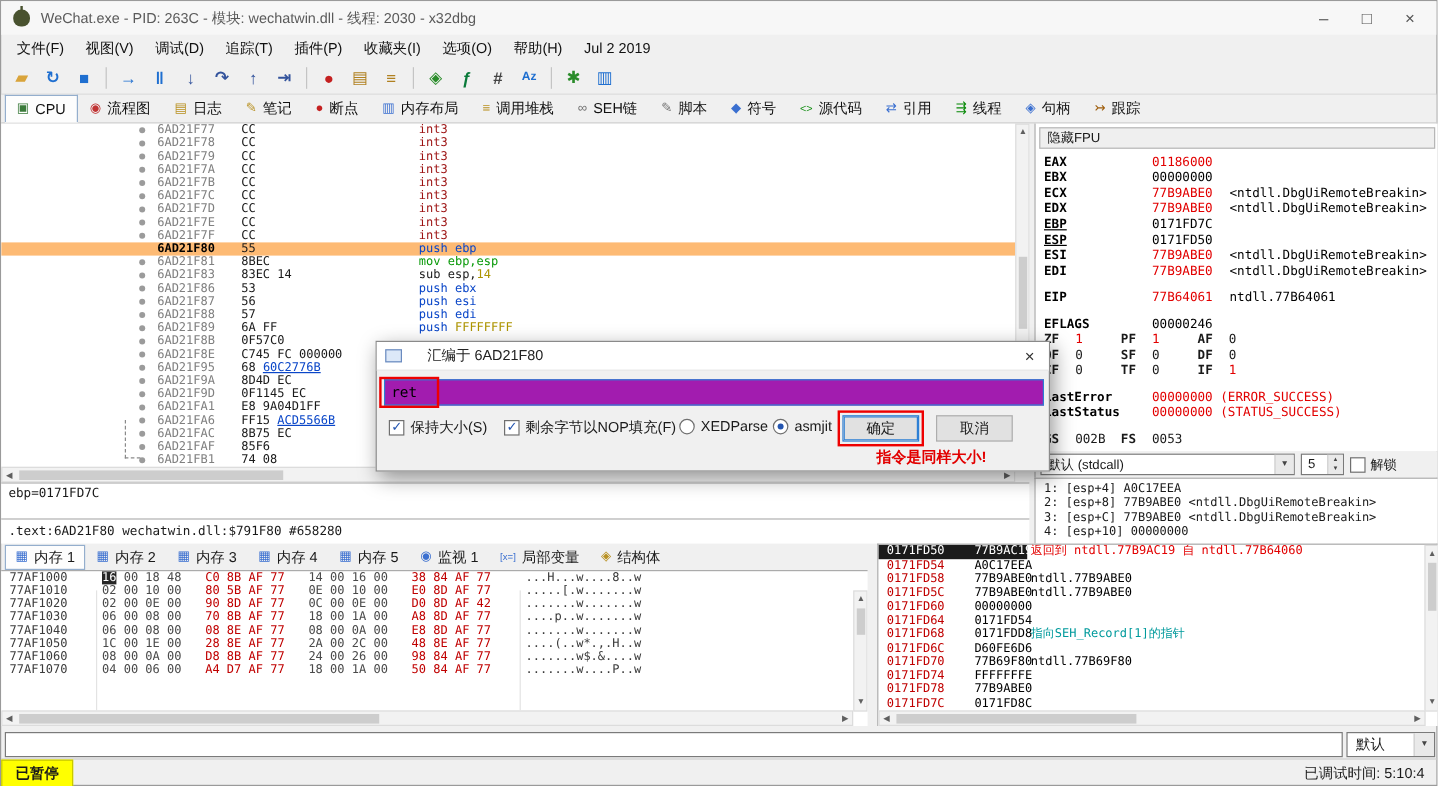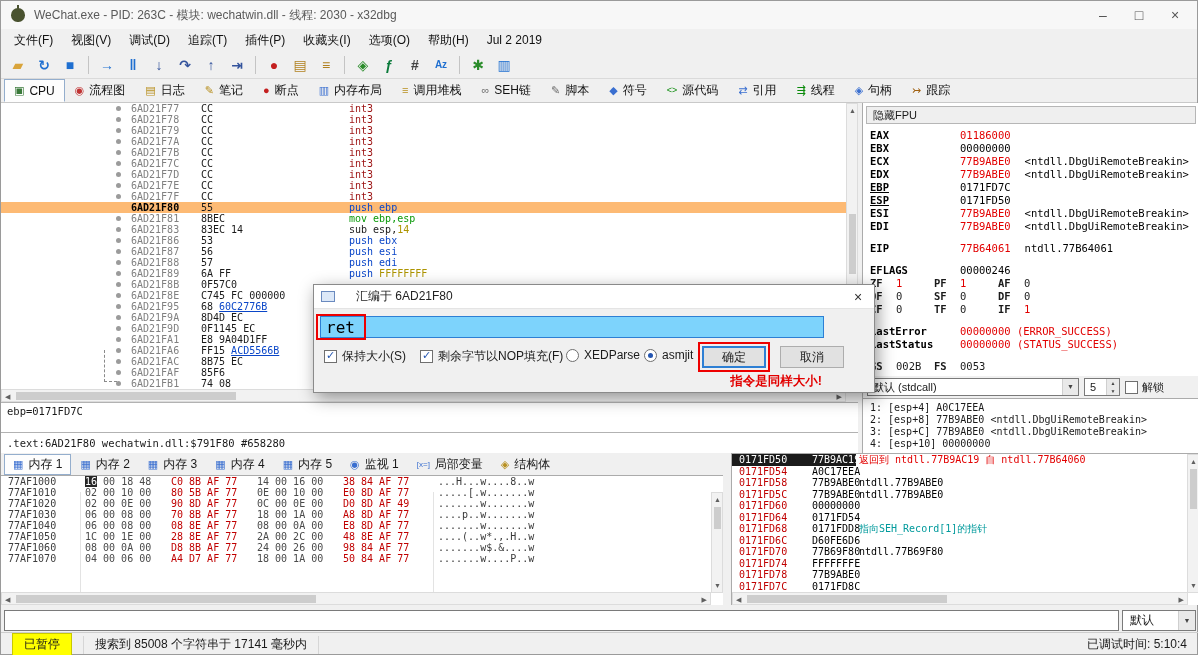--- a/index.html
+++ b/index.html
@@ -97,29 +97,29 @@
 .sc{position:absolute;left:127px;color:#000}
 .sr.sel .sa2,.sr.sel .sv{color:#fff}
 .sc.red{color:#e20000}.sc.teal{color:#009a9c}
 
 .cmdbar{position:absolute;left:0;top:607px;width:1198px;height:24px;display:flex;align-items:center;gap:3px;padding:0 3px}
 .cmdinput{flex:1;height:21px;border:1px solid #7a7a7a;background:#fff;font-size:12px;padding:0 5px;font-family:"DejaVu Sans Mono",monospace}
 .cmddrop{width:74px;height:21px;background:#fff;border:1px solid #7a7a7a;display:flex;align-items:center;font-size:12px;padding-left:7px;position:relative}
 .cmddrop .ca{position:absolute;right:0;top:0;width:17px;height:100%;border-left:1px solid #cfcfcf;background:#e9e9e9;font-size:7px;color:#444;text-align:center;line-height:19px}
 
 .statusbar{position:absolute;left:0;top:631px;width:1198px;height:24px;border-top:1px solid #cdcdcd;display:flex;align-items:center}
-.paused{background:#ffff00;border:1px solid #c9c900;padding:2px 11px;margin:0 11px;font-weight:normal}
+.paused{background:#ffff00;border:1px solid #c9c900;padding:2px 11px;margin:0 0;font-weight:bold}
 .sbmsg{padding:0 11px;height:18px;display:flex;align-items:center;border-left:1px solid #d6d6d6;border-right:1px solid #d6d6d6}
 .sbtime{margin-left:auto;padding-right:12px}
 
 .dialog{position:absolute;left:312px;top:283px;width:562px;height:109px;background:#f0f0f0;border:1px solid #8a8a8a;box-shadow:3px 5px 16px rgba(0,0,0,.4);z-index:10}
 .dtitle{height:24px;background:#fff;display:flex;align-items:center;gap:21px;padding-left:7px;border-bottom:1px solid #e4e4e4;font-size:12px;color:#222}
 .dico{width:14px;height:11px;border:1px solid #6a8abf;background:#dce8f8}
 .dclose{margin-left:auto;width:32px;height:100%;display:flex;align-items:center;justify-content:center;font-size:14px;color:#333}
-.dinput{position:absolute;left:6px;top:31px;width:504px;height:22px;border:1px solid #2d7fd4;background:#7dd3fc;font-size:16px;padding:0 5px;font-family:"DejaVu Sans Mono",monospace}
+.dinput{position:absolute;left:6px;top:31px;width:550px;height:22px;border:1px solid #2d7fd4;background:#a21caf;font-size:12px;padding:0 5px;font-family:"DejaVu Sans Mono",monospace}
 .dgrp{position:absolute;top:63px;display:flex;align-items:center;gap:5px;font-size:12px;white-space:nowrap}
 .rb{width:13px;height:13px;border:1px solid #6f6f6f;border-radius:50%;background:#fff;position:relative;display:inline-block}
 .rb.on::after{content:"";position:absolute;left:3px;top:3px;width:5px;height:5px;border-radius:50%;background:#2455b0}
 .dbtn{position:absolute;top:61px;width:64px;height:22px;background:#e1e1e1;border:1px solid #adadad;display:flex;align-items:center;justify-content:center;font-size:12px}
 .dbtn.ok{left:388px;border-color:#2d7fd4;box-shadow:inset 0 0 0 1px #2d7fd4}
 .dbtn.cancel{left:466px}
 .dstatus{position:absolute;left:0;top:88px;width:508px;text-align:right;color:#e20000;font-weight:bold;font-size:12.5px}
 .redbox{position:absolute;border:2px solid #ee0000;z-index:11;background:transparent}
 </style>
 </head>
@@ -363,21 +363,21 @@
       <span class="btab">
         <span class="tic" style="color: rgb(184, 144, 32);">◈</span>
         <span>结构体</span>
       </span>
     </div>
 
   <div class="dump">
     <div>
         <div class="mr"><span class="ma">77AF1000</span><span class="mh"><span class="mg"><span class="bsel">16</span><span> 00 18 48</span></span><span class="mg ptr">C0 8B AF 77</span><span class="mg">14 00 16 00</span><span class="mg ptr">38 84 AF 77</span></span><span class="mascii">...H...w....8..w</span></div>
         <div class="mr"><span class="ma">77AF1010</span><span class="mh"><span class="mg">02 00 10 00</span><span class="mg ptr">80 5B AF 77</span><span class="mg">0E 00 10 00</span><span class="mg ptr">E0 8D AF 77</span></span><span class="mascii">.....[.w.......w</span></div>
-        <div class="mr"><span class="ma">77AF1020</span><span class="mh"><span class="mg">02 00 0E 00</span><span class="mg ptr">90 8D AF 77</span><span class="mg">0C 00 0E 00</span><span class="mg ptr">D0 8D AF 49</span></span><span class="mascii">.......w.......w</span></div>
+        <div class="mr"><span class="ma">77AF1020</span><span class="mh"><span class="mg">02 00 0E 00</span><span class="mg ptr">90 8D AF 77</span><span class="mg">0C 00 0E 00</span><span class="mg ptr">D0 8D AF 42</span></span><span class="mascii">.......w.......w</span></div>
         <div class="mr"><span class="ma">77AF1030</span><span class="mh"><span class="mg">06 00 08 00</span><span class="mg ptr">70 8B AF 77</span><span class="mg">18 00 1A 00</span><span class="mg ptr">A8 8D AF 77</span></span><span class="mascii">....p..w.......w</span></div>
         <div class="mr"><span class="ma">77AF1040</span><span class="mh"><span class="mg">06 00 08 00</span><span class="mg ptr">08 8E AF 77</span><span class="mg">08 00 0A 00</span><span class="mg ptr">E8 8D AF 77</span></span><span class="mascii">.......w.......w</span></div>
         <div class="mr"><span class="ma">77AF1050</span><span class="mh"><span class="mg">1C 00 1E 00</span><span class="mg ptr">28 8E AF 77</span><span class="mg">2A 00 2C 00</span><span class="mg ptr">48 8E AF 77</span></span><span class="mascii">....(..w*.,.H..w</span></div>
         <div class="mr"><span class="ma">77AF1060</span><span class="mh"><span class="mg">08 00 0A 00</span><span class="mg ptr">D8 8B AF 77</span><span class="mg">24 00 26 00</span><span class="mg ptr">98 84 AF 77</span></span><span class="mascii">.......w$.&amp;....w</span></div>
         <div class="mr"><span class="ma">77AF1070</span><span class="mh"><span class="mg">04 00 06 00</span><span class="mg ptr">A4 D7 AF 77</span><span class="mg">18 00 1A 00</span><span class="mg ptr">50 84 AF 77</span></span><span class="mascii">.......w....P..w</span></div>
       </div>
     <div class="vsep" style="left:79px"></div>
     <div class="vsep" style="left:432px"></div>
     <div class="sbv" style="right:0;top:16px;height:101px">
       <span class="arr" style="left:2px;top:1px">▲</span>
@@ -421,21 +421,20 @@
   <div class="cmdbar">
     <input class="cmdinput" value="" style="">
     <span class="cmddrop">
       <span>默认</span>
       <span class="ca">▼</span>
     </span>
   </div>
 
   <div class="statusbar">
     <span class="paused">已暂停</span>
-    <span class="sbmsg">搜索到 85008 个字符串于 17141 毫秒内</span>
     <span class="sbtime">已调试时间: 5:10:4</span>
   </div>
 
   <div class="dialog">
     <div class="dtitle">
       <span class="dico"></span>
       <span>汇编于 6AD21F80</span>
       <span class="dclose">×</span>
     </div>
     <input class="dinput" value="ret" style="">

